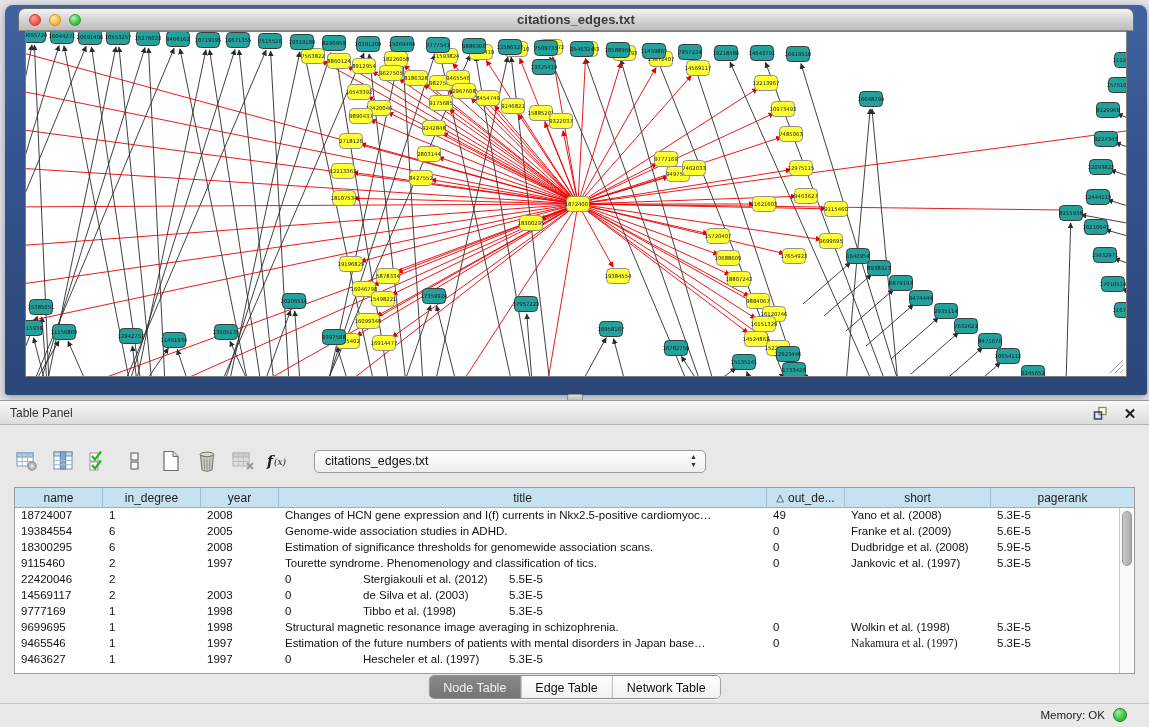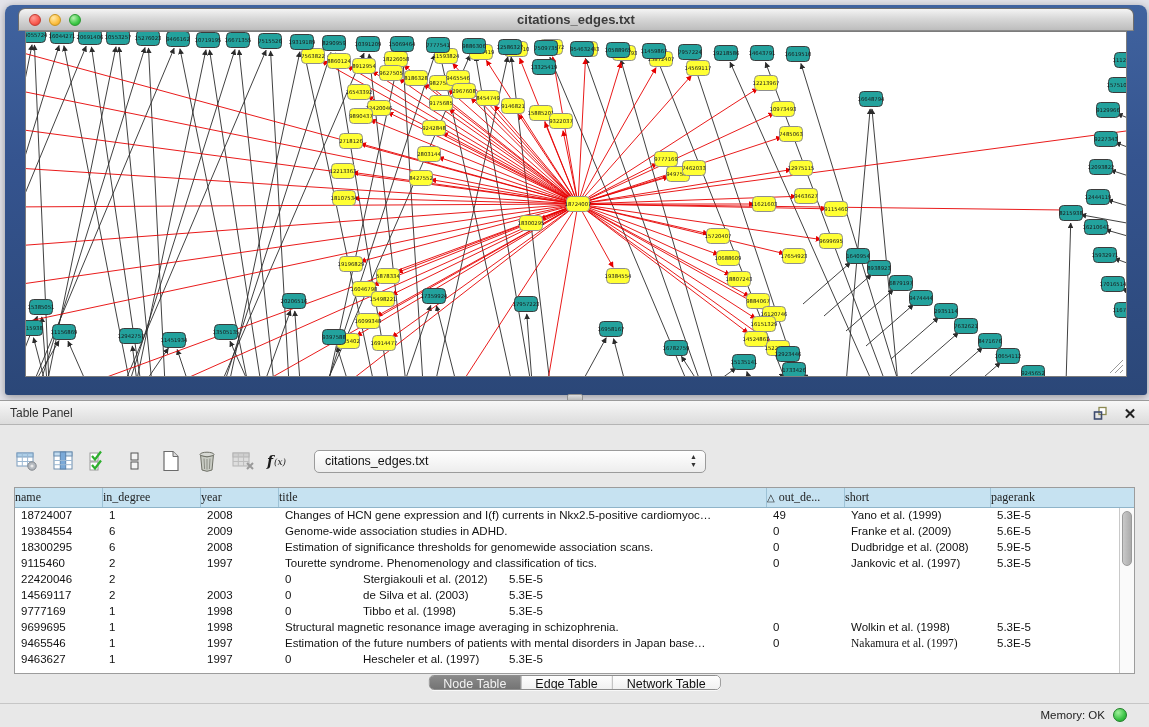--- a/index.html
+++ b/index.html
@@ -46,34 +46,34 @@
   .tool-btn { width:26px; height:26px; background:none; border:none; display:flex; align-items:center; justify-content:center; }
   .combo { position:relative; margin-left:12px; width:392px; height:23px;
     background:linear-gradient(#ffffff,#ededed); border:1px solid #9b9b9b; border-radius:5px;
     display:flex; align-items:center; font-size:12.5px; color:#111; padding-left:10px; }
   .combo-arrows { position:absolute; right:8px; top:2px; font-size:7px; line-height:1.15; color:#333; text-align:center; }
 
   
   .data-table { position:absolute; left:14px; right:14px; top:86px; height:187px;
     background:#ffffff; border:1px solid #9c9c9c; overflow:hidden; }
   .tbl-head { display:flex; height:20px; background:#c6e2f1; border-bottom:1px solid #8fb4c9; }
-  .th { font-size:12px; color:#1c1c1c; display:flex; align-items:center; justify-content:flex-start;
-    border-right:1px solid #9dc2d6; height:100%; overflow:hidden; white-space:nowrap;font-family:Liberation Serif, serif; }
+  .th { font-size:12px; color:#1c1c1c; display:flex; align-items:center; justify-content:center;
+    border-right:1px solid #9dc2d6; height:100%; overflow:hidden; white-space:nowrap; }
   .th:last-child { border-right:none; }
   .sort-glyph { font-size:10px; margin-right:4px; color:#222; }
   .tbl-body { position:absolute; left:0; right:15px; top:20px; bottom:0; overflow:hidden; }
   .tr { display:flex; height:16px; }
   .td { font-size:11.5px; color:#111; padding:1px 4px 0 6px; white-space:nowrap; overflow:hidden; }
   .vscroll { position:absolute; right:0; top:20px; bottom:0; width:15px;
     background:#fafafa; border-left:1px solid #c9c9c9; }
   .vthumb { position:absolute; left:2px; right:2px; top:3px; height:55px; border-radius:6px;
     background:linear-gradient(90deg,#c9c9c9,#ababab); border:1px solid #9a9a9a; }
 
   
-  .tab-bar { position:absolute; left:50%; transform:translateX(-50%); top:274px; height:15px;
+  .tab-bar { position:absolute; left:50%; transform:translateX(-50%); top:274px; height:24px;
     display:flex; border:1px solid #8e8e8e; border-radius:5px; overflow:hidden;
     background:#fdfdfd; box-shadow:0 1px 0 rgba(255,255,255,.7); }
   .tab { font-size:12.5px; padding:2px 14px 0; border-right:1px solid #adadad;
     background:linear-gradient(#fefefe,#f1f1f1); color:#111; display:flex; align-items:center; }
   .tab:last-child { border-right:none; }
   .tab.selected { background:linear-gradient(#8a8a8a,#747474); color:#f2f2f2; }
 
   
   .status-strip { position:absolute; left:0; right:0; bottom:0; height:24px;
     border-top:1px solid #c6c6c6; background:#e8e8e8; }
@@ -883,27 +883,27 @@
           <span>pagerank</span>
         </div>
       </div>
     <div class="tbl-body" id="tbl-body">
         <div class="tr">
           <div class="td" style="width: 88px;">18724007</div>
           <div class="td" style="width: 98px;">1</div>
           <div class="td" style="width: 78px;">2008</div>
           <div class="td" style="width: 488px;">Changes of HCN gene expression and I(f) currents in Nkx2.5-positive cardiomyoc…</div>
           <div class="td" style="width: 78px;">49</div>
-          <div class="td" style="width: 146px;">Yano et al. (1999)</div>
+          <div class="td" style="width: 146px;">Yano et al. (2008)</div>
           <div class="td" style="flex: 1 1 0%;">5.3E-5</div>
         </div>
         <div class="tr">
           <div class="td" style="width: 88px;">19384554</div>
           <div class="td" style="width: 98px;">6</div>
-          <div class="td" style="width: 78px;">2009</div>
+          <div class="td" style="width: 78px;">2005</div>
           <div class="td" style="width: 488px;">Genome-wide association studies in ADHD.</div>
           <div class="td" style="width: 78px;">0</div>
           <div class="td" style="width: 146px;">Franke et al. (2009)</div>
           <div class="td" style="flex: 1 1 0%;">5.6E-5</div>
         </div>
         <div class="tr">
           <div class="td" style="width: 88px;">18300295</div>
           <div class="td" style="width: 98px;">6</div>
           <div class="td" style="width: 78px;">2008</div>
           <div class="td" style="width: 488px;">Estimation of significance thresholds for genomewide association scans.</div>

